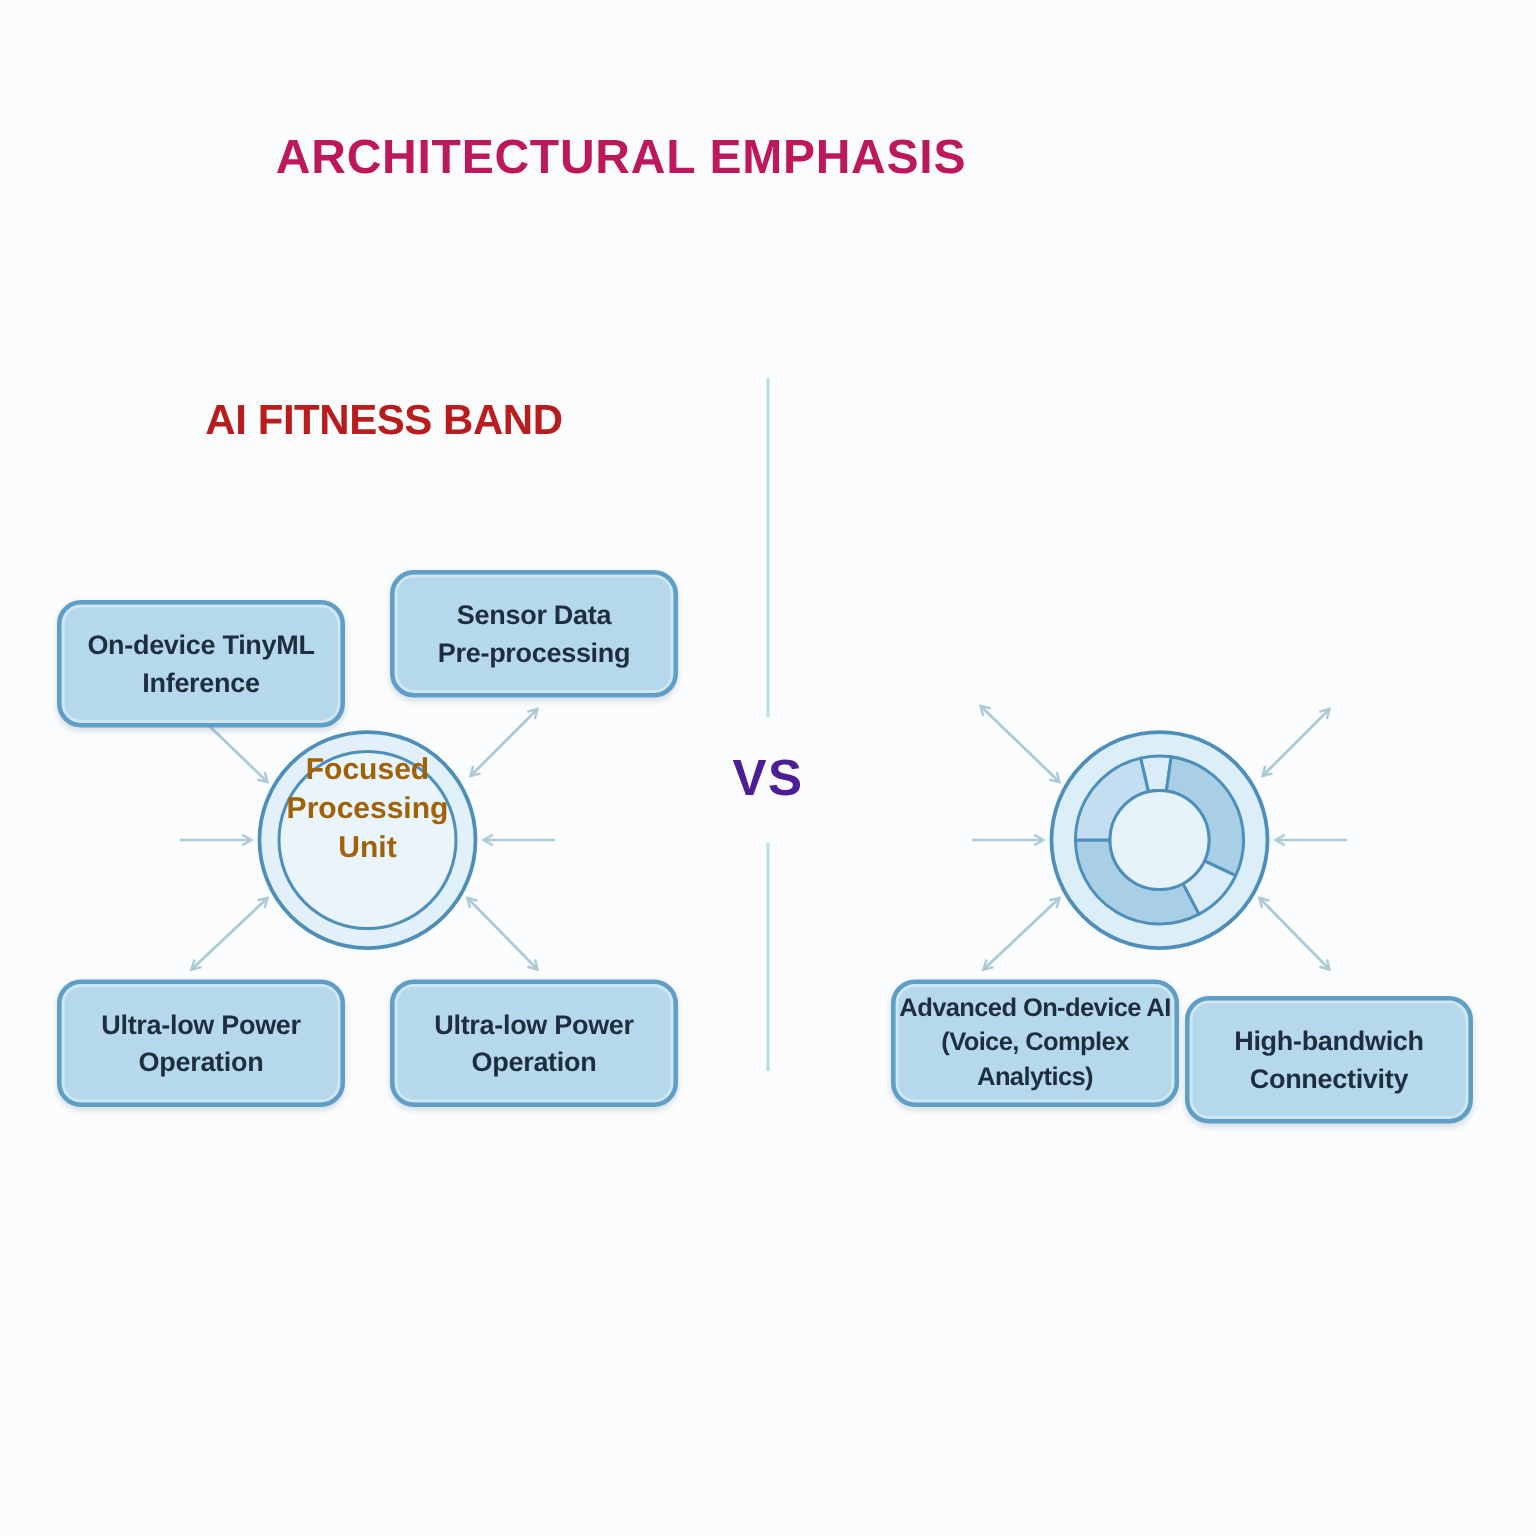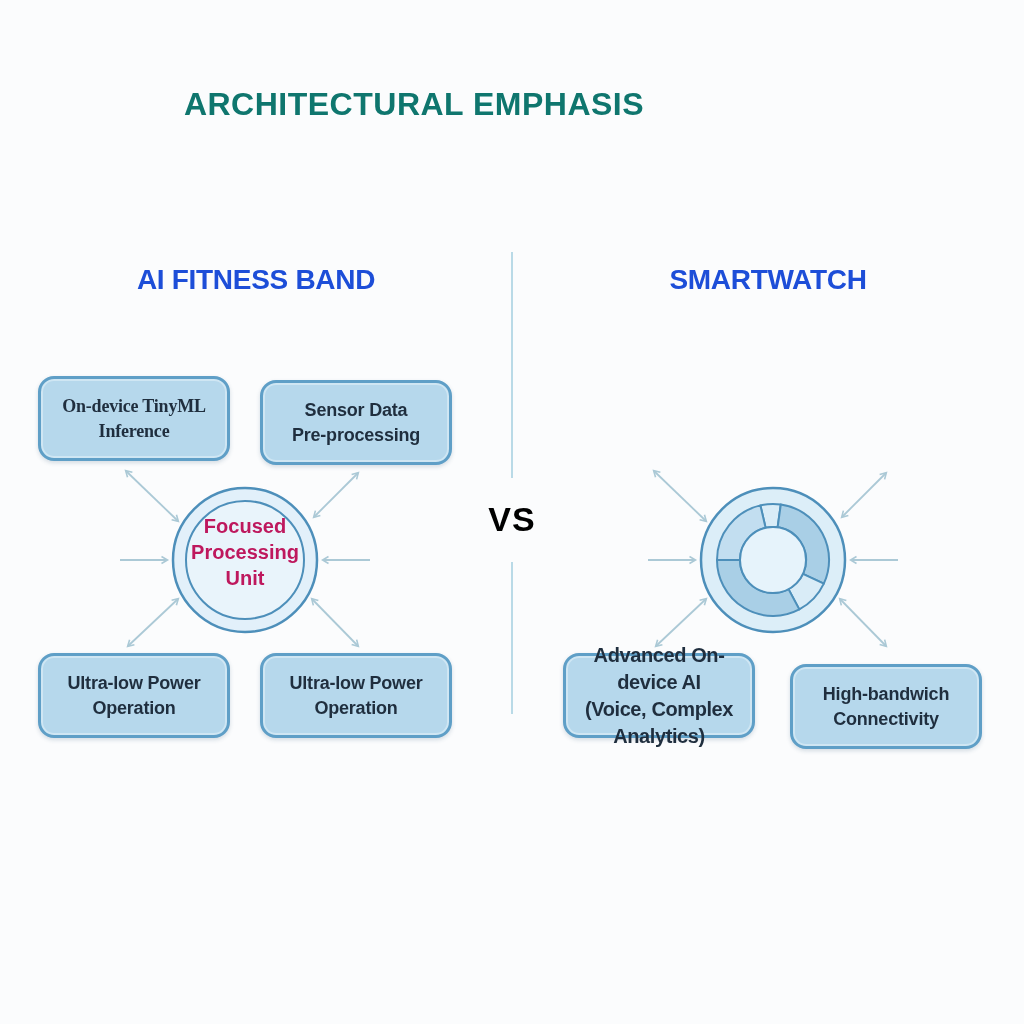--- a/index.html
+++ b/index.html
@@ -9,54 +9,54 @@
     font-family:"Liberation Sans", sans-serif;
     position:relative;
     overflow:hidden;
   }
   .canvas { position:absolute; inset:0; }
   svg.gfx { position:absolute; left:0; top:0; }
 
   .title {
     position:absolute; left:0; top:86px; width:828px;
     text-align:center; font-size:32px; font-weight:bold;
-    color:#0f766e; letter-spacing:0.5px;
+    color:#be185d; letter-spacing:0.5px;
   }
   .col-heading {
     position:absolute; top:264px; width:512px;
     text-align:center; font-size:28px; font-weight:bold;
-    color:#1d4ed8; letter-spacing:-0.3px;
+    color:#b91c1c; letter-spacing:-0.3px;
   }
   .col-heading.left  { left:0; }
   .col-heading.right { left:512px; }
 
   .box {
     position:absolute; width:192px; height:85px;
     background:#b6d8ec;
     border:3px solid #5f9fc7;
     border-radius:16px;
     box-shadow: inset 0 0 0 2px #cfe6f3, 0 2px 4px rgba(40,80,110,0.18);
     display:flex; align-items:center; justify-content:center;
     text-align:center; font-weight:bold; font-size:18px;
     color:#1f2e3e; line-height:1.35;
     white-space:pre-line; letter-spacing:-0.2px;
     box-sizing:border-box;
   }
-  .box.tight { font-size:20px; letter-spacing:-0.4px; }
+  .box.tight { font-size:17px; letter-spacing:-0.4px;margin-left:31px; }
 
   .hub-label {
-    position:absolute; left:175px; top:497px; width:140px; height:110px;
+    position:absolute; left:175px; top:484px; width:140px; height:110px;
     display:flex; align-items:center; justify-content:center;
     text-align:center; font-weight:bold; font-size:20px;
-    color:#be185d; line-height:1.3; white-space:pre-line;
+    color:#a16207; line-height:1.3; white-space:pre-line;
   }
   .vs {
     position:absolute; left:478px; top:500px; width:68px;
     text-align:center; font-size:34px; font-weight:bold;
-    color:#000000; letter-spacing:1px;
+    color:#4c1d95; letter-spacing:1px;
   }
 </style>
 </head>
 <body>
 
 <div class="canvas">
 
   <svg class="gfx" width="1024" height="1024" viewBox="0 0 1024 1024">
     <defs>
       <marker id="arrow" viewBox="0 0 10 10" refX="7.5" refY="5" markerWidth="10" markerHeight="10" markerUnits="userSpaceOnUse" orient="auto-start-reverse">
@@ -101,23 +101,22 @@
         <path d="M 26.3,49.4 A 56 56 0 0 1 -56,0 L -33,0 A 33 33 0 0 0 15.5,29.1 Z" fill="#a9cfe6"></path>
         <path d="M -56,0 A 56 56 0 0 1 -12.6,-54.6 L -7.4,-32.2 A 33 33 0 0 0 -33,0 Z" fill="#c2def0"></path>
         <circle r="33" fill="#e6f3fb"></circle>
       </g>
     </g>
   </svg>
 
   <div class="title">ARCHITECTURAL EMPHASIS</div>
 
   <div class="col-heading left">AI FITNESS BAND</div>
-  <div class="col-heading right">SMARTWATCH</div>
 
-  <div class="box" style="left:38px;  top:376px;font-family:Liberation Serif, serif;">On-device TinyML
+  <div class="box" style="left:38px;  top:400px;">On-device TinyML
 Inference</div>
   <div class="box" style="left:260px; top:380px;">Sensor Data
 Pre-processing</div>
   <div class="box" style="left:38px;  top:653px;">Ultra-low Power
 Operation</div>
   <div class="box" style="left:260px; top:653px;">Ultra-low Power
 Operation</div>
 
   <div class="box tight" style="left:563px; top:653px;">Advanced On-device AI
 (Voice, Complex Analytics)</div>

